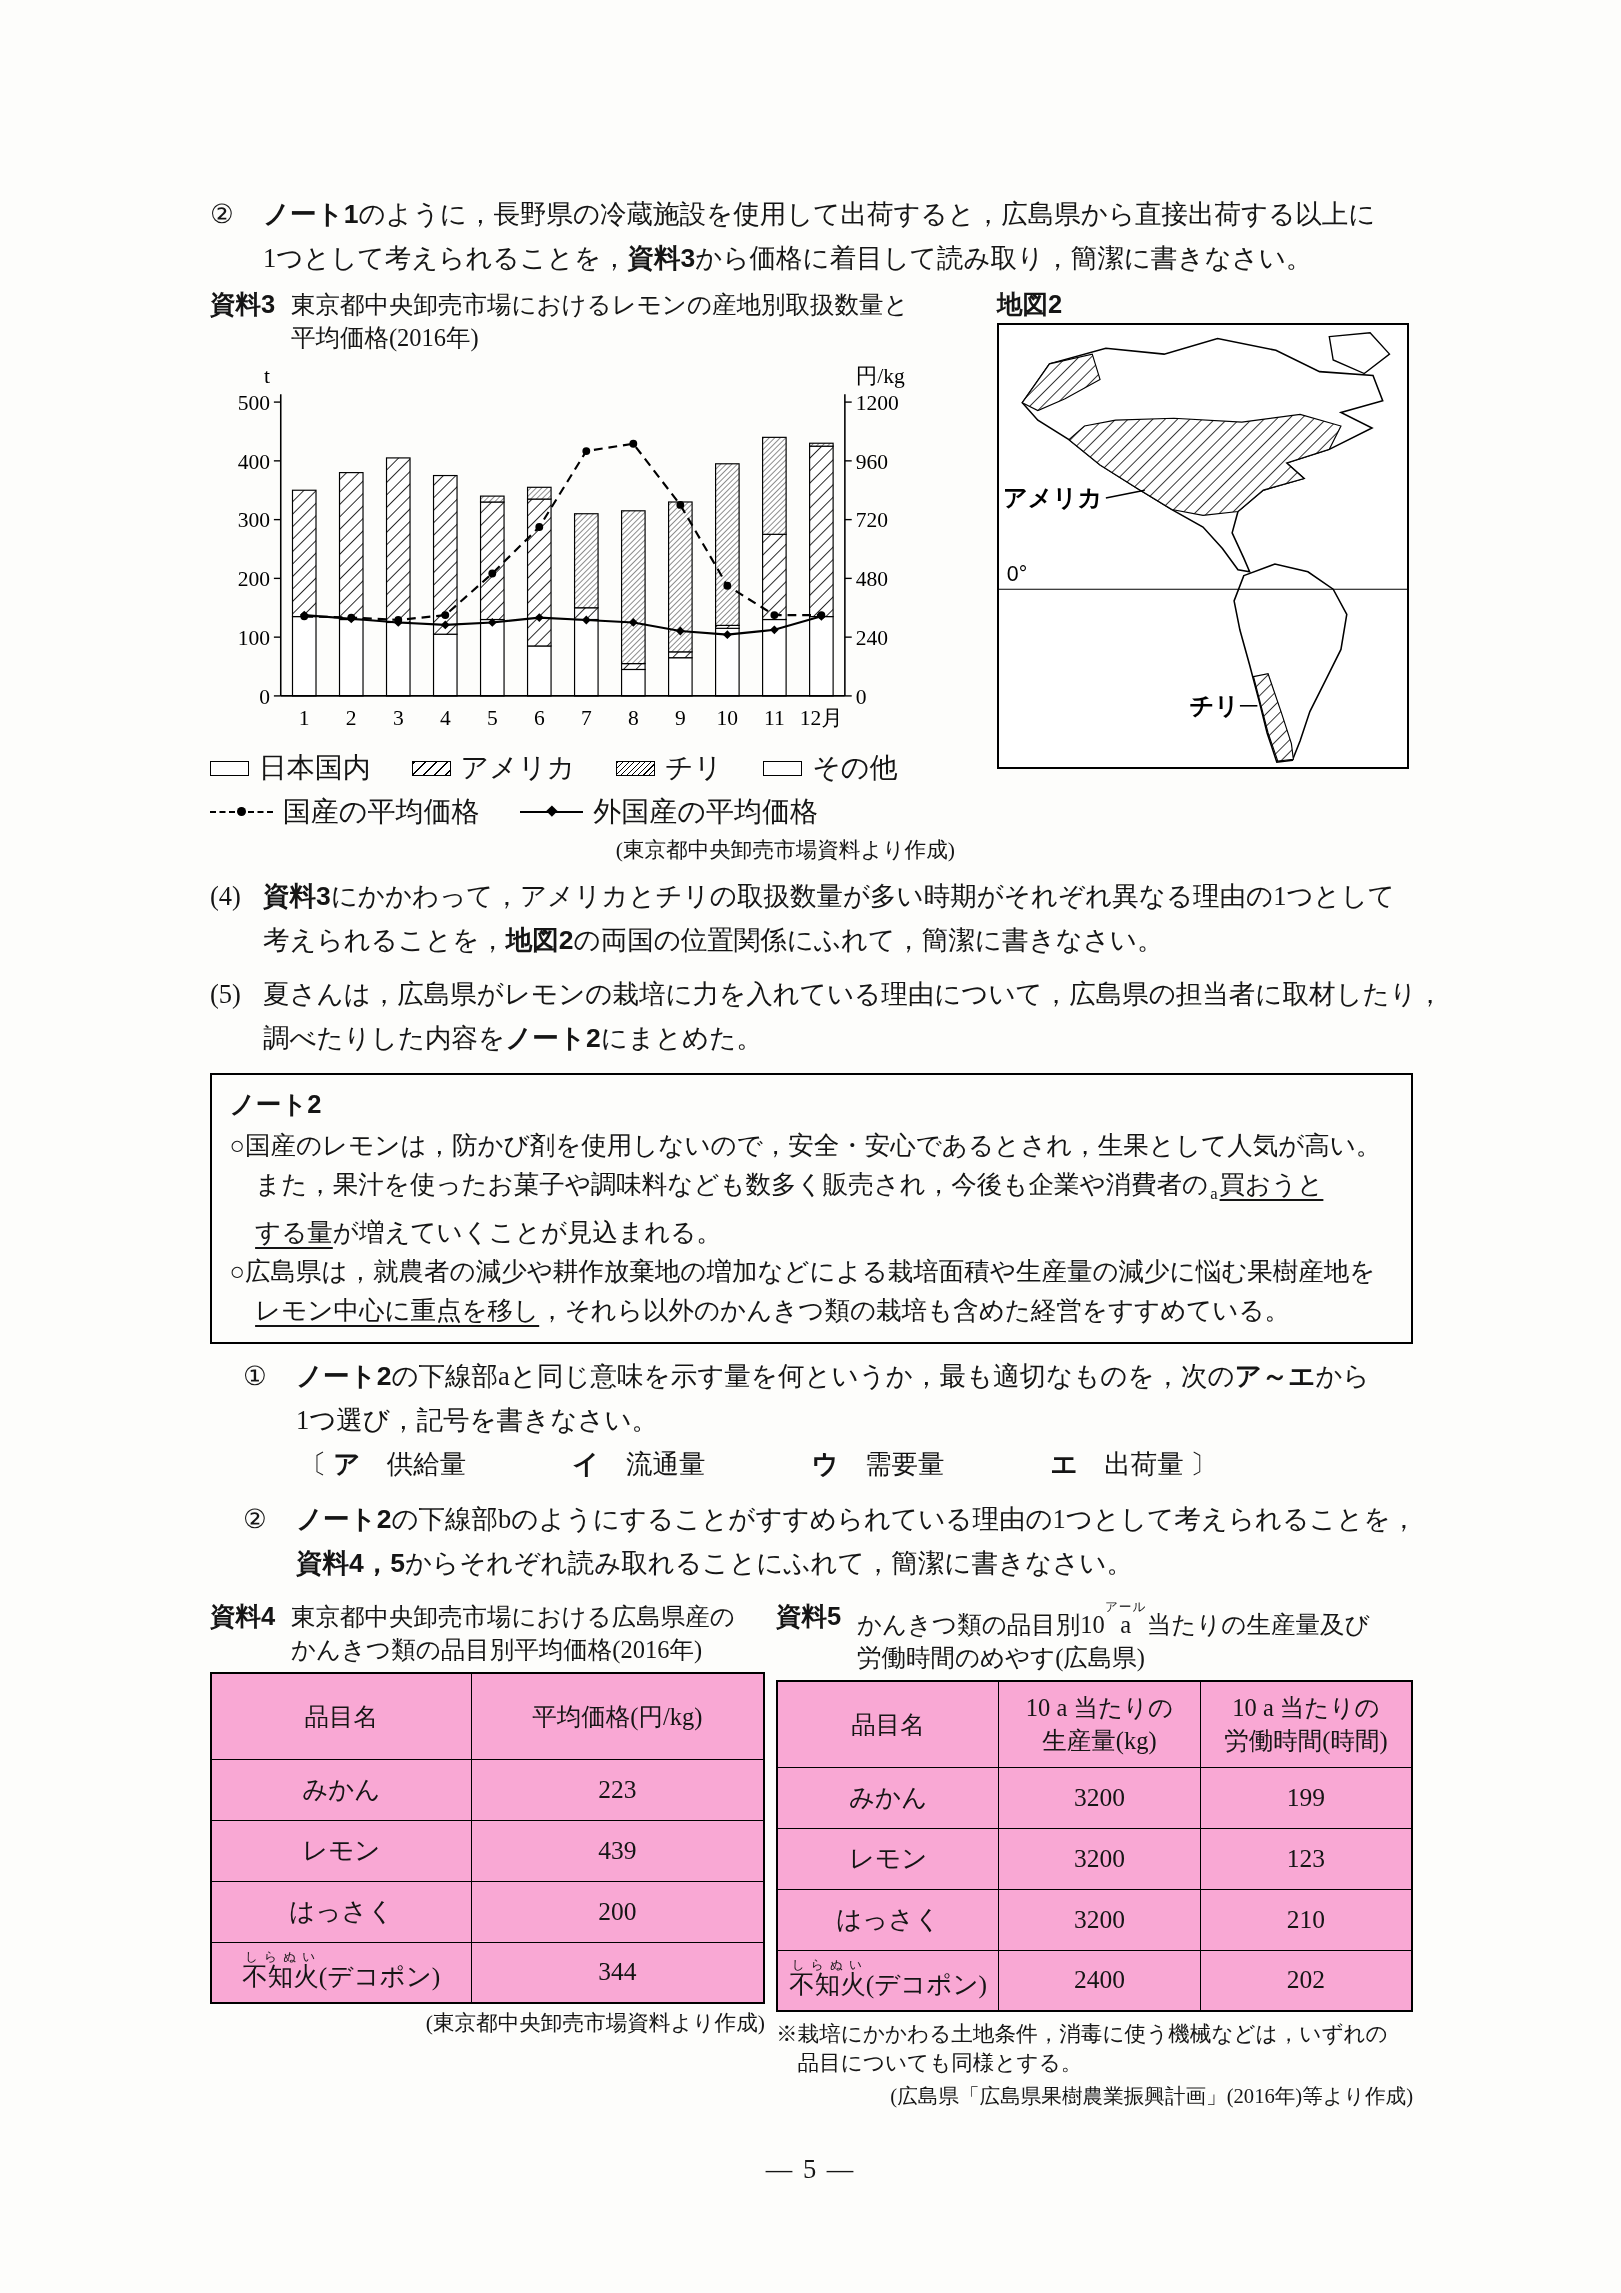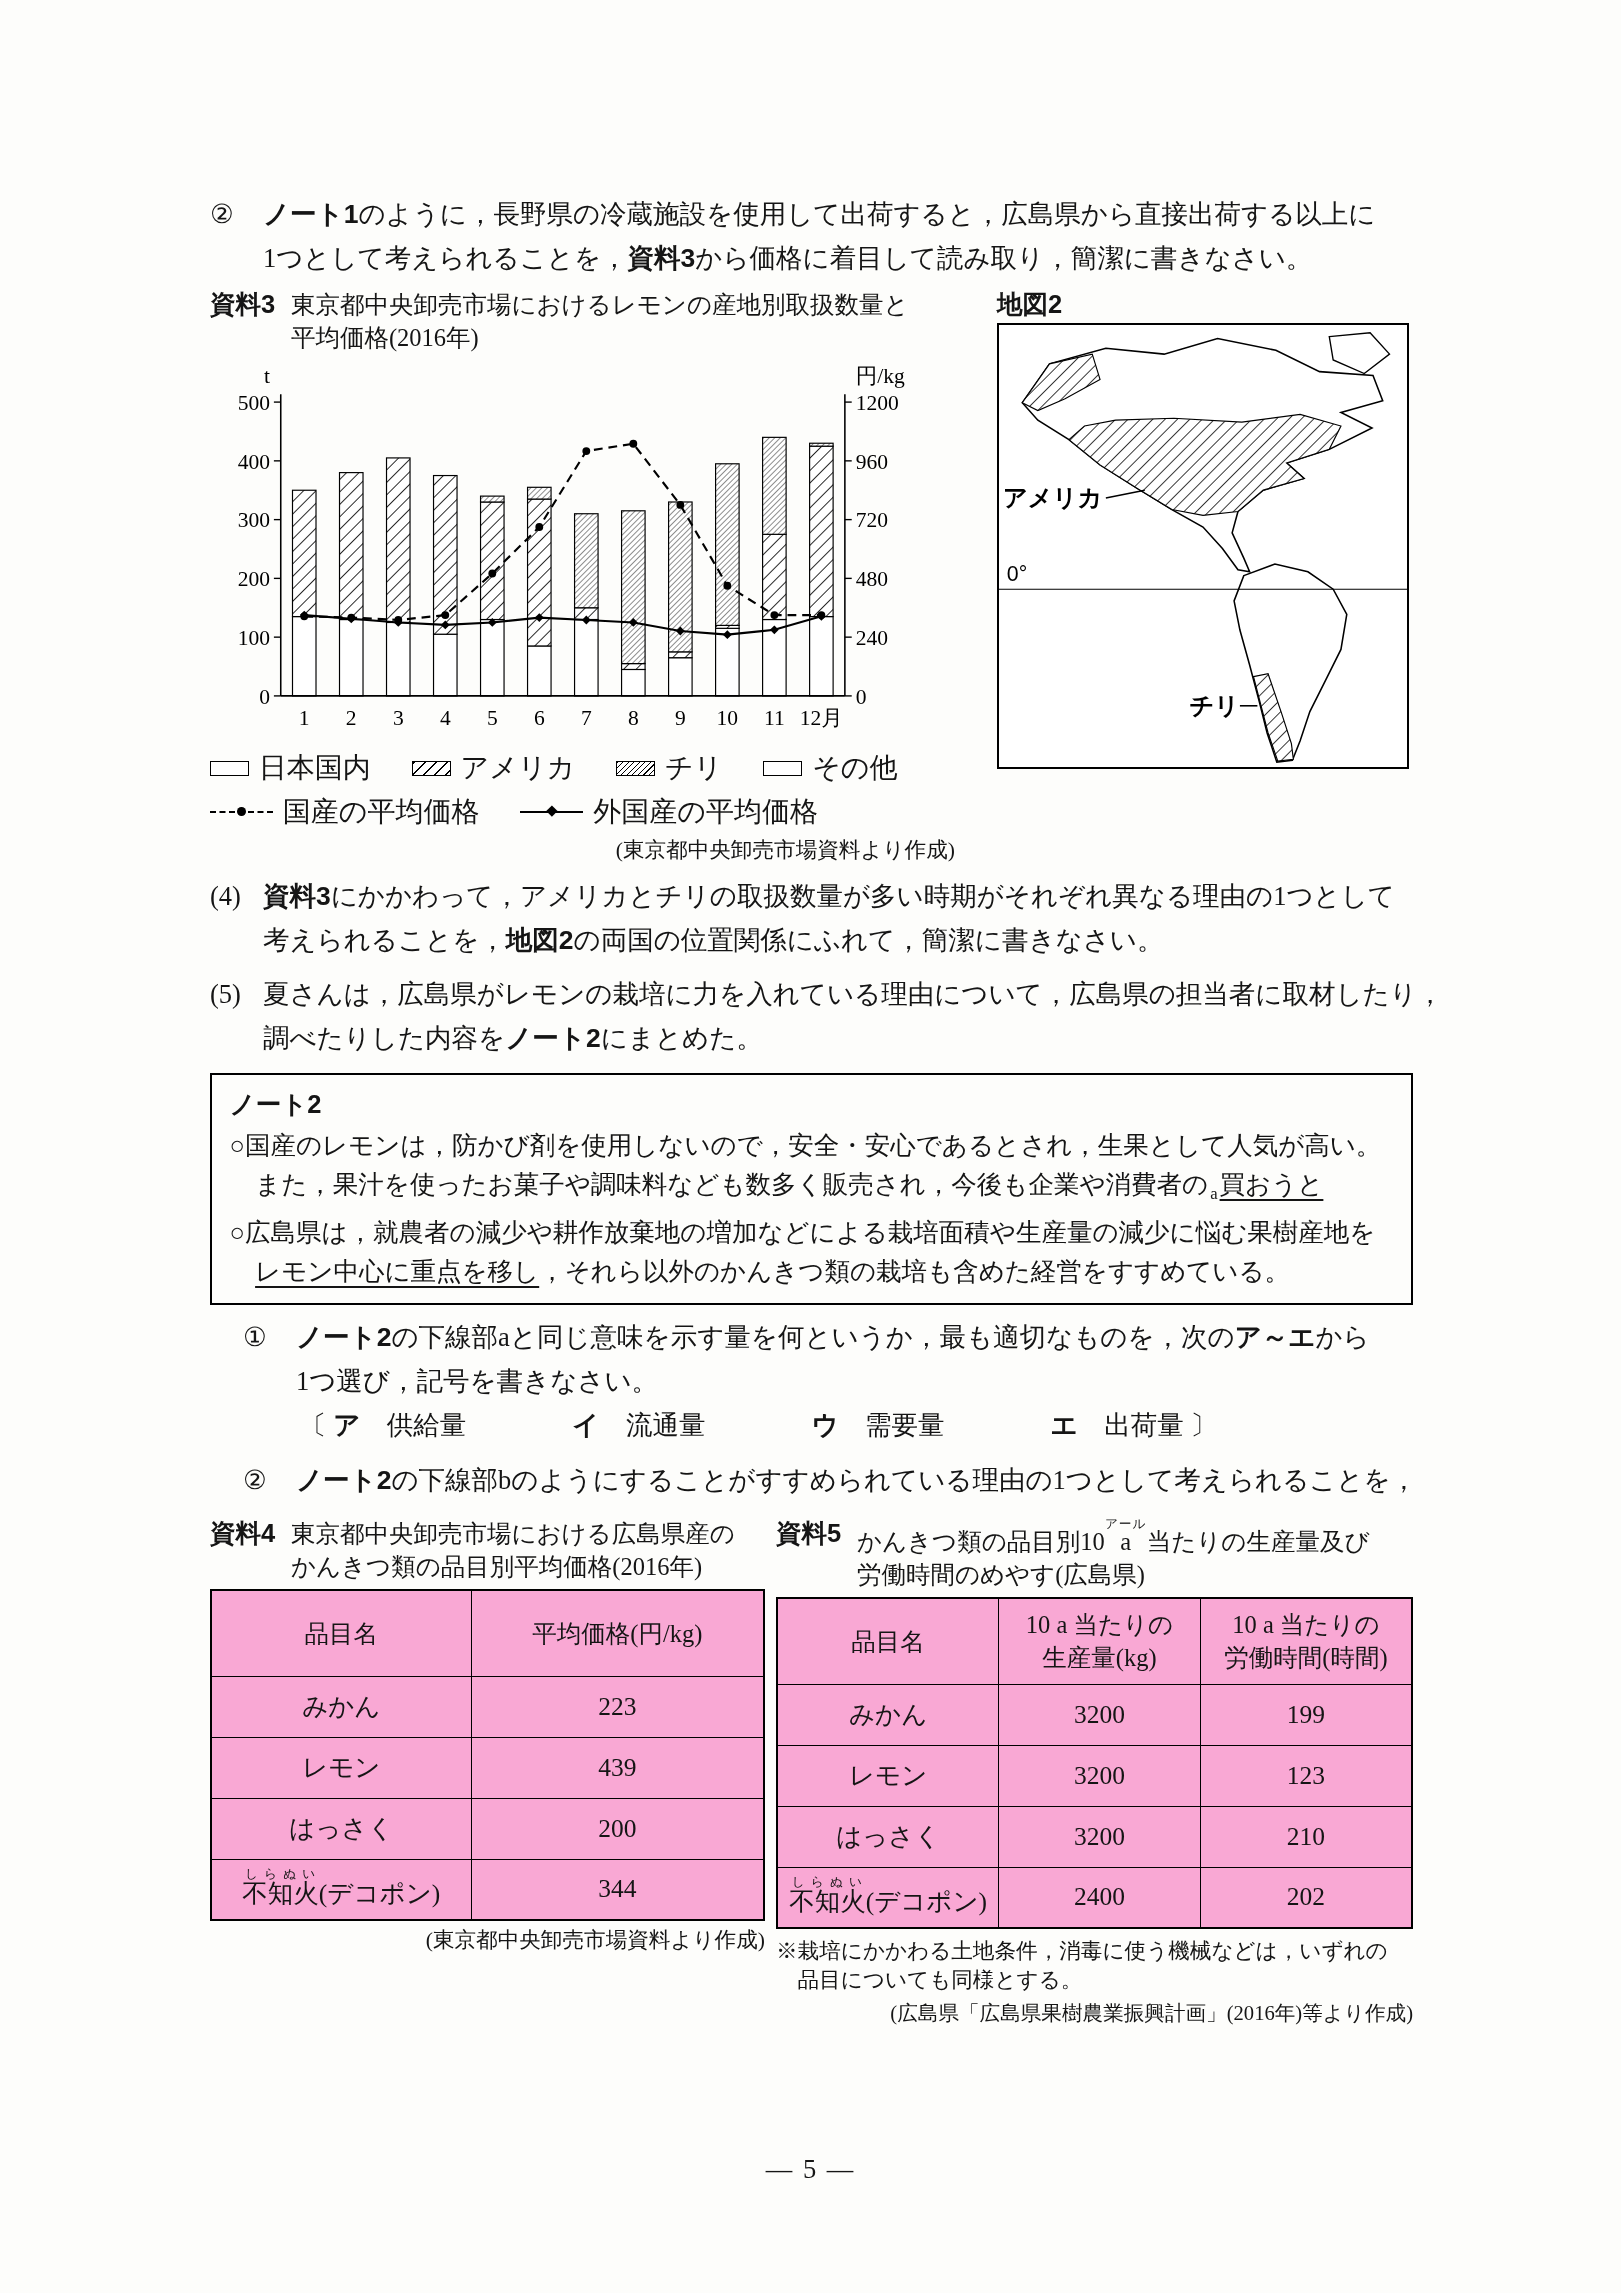--- a/index.html
+++ b/index.html
@@ -261,37 +261,39 @@
       <div class="body">
         <div class="line"><span>夏さんは，広島県がレモンの栽培に力を入れている理由について，広島県の担当者に取材したり，</span></div>
         <div class="line"><span>調べたりした内容を</span><span class="b">ノート2</span><span>にまとめた。</span></div>
       </div>
     </div>
 
     <div class="note-box">
       <div class="note-title">ノート2</div>
       <div class="note-line"><span>○国産のレモンは，防かび剤を使用しないので，安全・安心であるとされ，生果として人気が高い。</span></div>
       <div class="note-line"><span>　また，果汁を使ったお菓子や調味料なども数多く販売され，今後も企業や消費者の</span><span class="sub">a</span><span class="u">買おうと</span></div>
+      <div class="note-line"><span>　</span><span class="u">する量</span><span>が増えていくことが見込まれる。</span></div>
       <div class="note-line"><span>○広島県は，就農者の減少や耕作放棄地の増加などによる栽培面積や生産量の減少に悩む果樹産地を</span></div>
       <div class="note-line"><span>　</span><span class="u">レモン中心に重点を移し</span><span>，それら以外のかんきつ類の栽培も含めた経営をすすめている。</span></div>
     </div>
 
     <div class="q sub-q">
       <span class="marker">①</span>
       <div class="body">
         <div class="line"><span class="b">ノート2</span><span>の下線部</span><span>a</span><span>と同じ意味を示す量を何というか，最も適切なものを，次の</span><span class="b">ア～エ</span><span>から</span></div>
         <div class="line"><span>1つ選び，記号を書きなさい。</span></div>
       </div>
     </div>
     <div class="options"><span>〔 </span><span class="b">ア</span><span>　供給量　　　　</span><span class="b">イ</span><span>　流通量　　　　</span><span class="b">ウ</span><span>　需要量　　　　</span><span class="b">エ</span><span>　出荷量 〕</span></div>
 
     <div class="q sub-q">
       <span class="marker">②</span>
       <div class="body">
         <div class="line"><span class="b">ノート2</span><span>の下線部</span><span>b</span><span>のようにすることがすすめられている理由の1つとして考えられることを，</span></div>
+        <div class="line"><span class="b">資料4，5</span><span>からそれぞれ読み取れることにふれて，簡潔に書きなさい。</span></div>
       </div>
     </div>
 
     <div class="tables-row">
       <div class="table-block t4">
         <div class="fig-head">
           <span class="fig-label">資料4</span>
           <div class="fig-title">
             <div>東京都中央卸売市場における広島県産の</div>
             <div>かんきつ類の品目別平均価格(2016年)</div>

